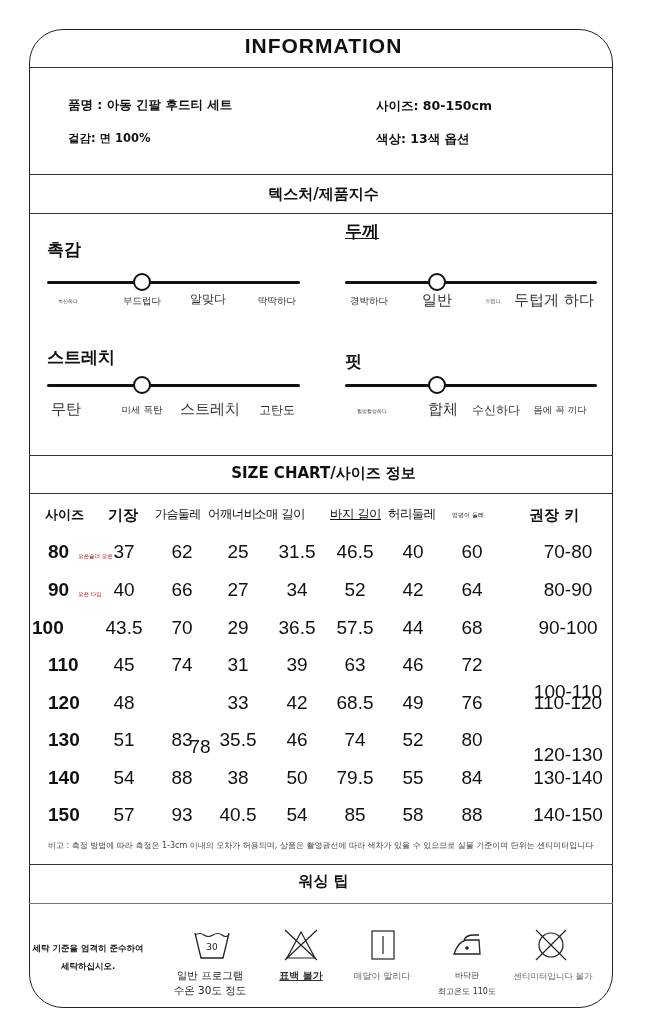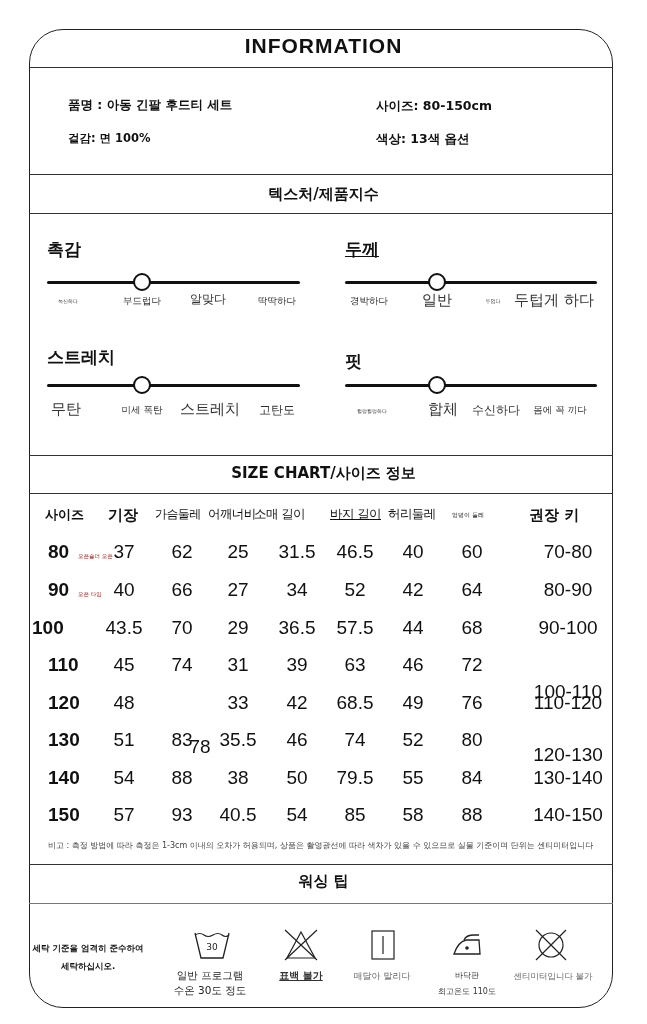--- a/index.html
+++ b/index.html
@@ -45,21 +45,21 @@
 <div class="hline" style="top:213px"></div>
 
 <div class="abs slider-title" style="left:47px; top:238px;">촉감</div>
 <div class="track" style="left:47px; top:281px; width:253px;"></div>
 <div class="knob" style="left:133px; top:273px;"></div>
 <div class="lbl l-xs" style="left:68px; top:298px;">녹신하다</div>
 <div class="lbl l-sm" style="left:142px; top:295px;">부드럽다</div>
 <div class="lbl l-md" style="left:208px; top:291px;">알맞다</div>
 <div class="lbl l-sm" style="left:277px; top:295px;">딱딱하다</div>
 
-<div class="abs slider-title" style="left:345px; top:238px;text-decoration:underline;">두께</div>
+<div class="abs slider-title" style="left:345px; top:220px;text-decoration:underline;">두께</div>
 <div class="track" style="left:345px; top:281px; width:252px;"></div>
 <div class="knob" style="left:428px; top:273px;"></div>
 <div class="lbl l-sm" style="left:369px; top:295px;">경박하다</div>
 <div class="lbl l-lg" style="left:437px; top:291px;">일반</div>
 <div class="lbl l-xs" style="left:493px; top:298px;">두껍다</div>
 <div class="lbl l-lg" style="left:554px; top:291px;">두텁게 하다</div>
 
 <div class="abs slider-title" style="left:47px; top:346px;">스트레치</div>
 <div class="track" style="left:47px; top:384px; width:253px;"></div>
 <div class="knob" style="left:133px; top:376px;"></div>

